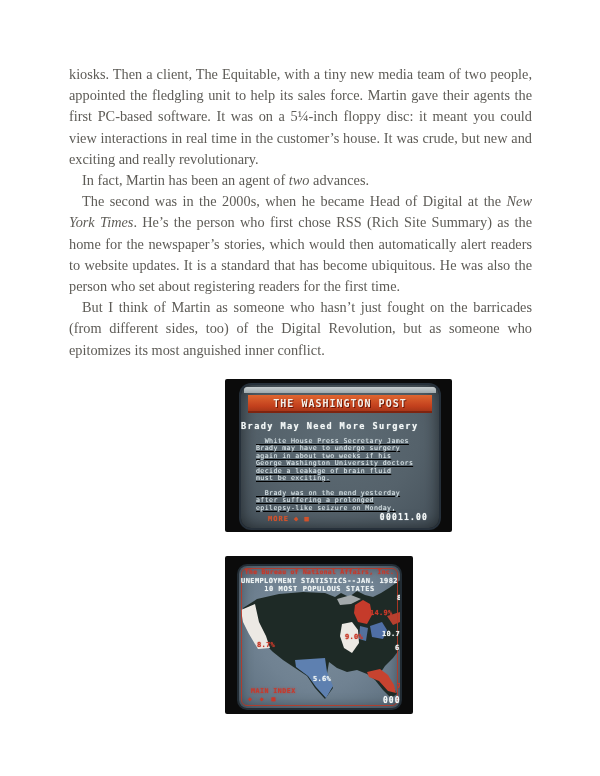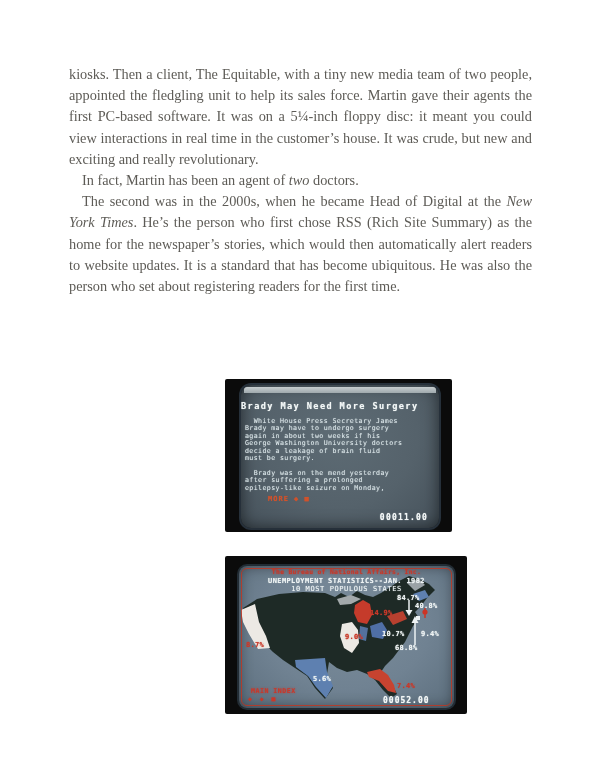--- a/index.html
+++ b/index.html
@@ -26,21 +26,21 @@
   .para.first{text-indent:0;}
   .para i{font-style:italic;}
 
   
   .photo{
     position:absolute;
     background:#0b0b0b;
     border-radius:2px;
   }
   .photo1{left:185px; top:363px; width:227px; height:153px;}
-  .photo2{left:185px; top:540px; width:242px; height:158px;}
+  .photo2{left:185px; top:540px; width:188px; height:158px;}
 
   
   .crt1{
     position:absolute;
     left:16px; top:6px; right:13px; bottom:4px;
     background:radial-gradient(ellipse at 50% 35%, #5d6b74 0%, #55626b 55%, #46525b 100%);
     border-radius:10px;
     box-shadow:inset 0 0 16px rgba(0,0,0,.55), 0 0 0 2px #26303a;
     overflow:hidden;
     font-family:"DejaVu Sans Mono", monospace;
@@ -68,21 +68,21 @@
   .headline{
     margin-top:8px;
     text-align:left;
     color:#f2f6f6;
     font-weight:bold;
     font-size:8.6px;
     letter-spacing:1.4px;
     text-shadow:0 0 1px rgba(240,250,250,.7);
     white-space:nowrap;
   }
-  .tt-body{margin-top:7px;padding-left:4px;}
+  .tt-body{margin-top:7px;padding-left:15px;text-decoration:underline;}
   .tt-line{
     height:7.4px;line-height:7.4px;
     font-size:6.6px;letter-spacing:.4px;
     color:#d9e3e6;
     text-shadow:0 0 1px rgba(215,230,235,.6);
     white-space:pre;
   }
   .tt-more{
     margin-top:3px;padding-left:27px;
     font-size:7px;font-weight:bold;letter-spacing:1px;
@@ -124,21 +124,21 @@
   .map-title1{
     position:absolute;left:0;right:0;top:11px;
     text-align:center;color:#eef3f4;
     font-size:7px;font-weight:bold;letter-spacing:.4px;
     text-shadow:0 0 1px rgba(235,245,245,.7);
     white-space:nowrap;
   }
   .map-title2{
     position:absolute;left:0;right:0;top:19px;
     text-align:center;color:#eef3f4;
-    font-size:7px;font-weight:normal;letter-spacing:.6px;
+    font-size:7px;font-weight:bold;letter-spacing:.6px;
     text-shadow:0 0 1px rgba(235,245,245,.7);
     white-space:nowrap;
   }
   .map-label{
     position:absolute;
     font-size:7px;font-weight:bold;letter-spacing:.3px;
     white-space:nowrap;
   }
   .lab-white{color:#f0f4f4;text-shadow:0 0 1px rgba(240,250,250,.8);}
   .lab-red{color:#c8382a;text-shadow:0 0 1px rgba(200,60,40,.9);}
@@ -158,35 +158,39 @@
     text-shadow:0 0 1px rgba(240,250,250,.8);
   }
 </style>
 </head>
 <body>
 
 <div class="page">
 
   <div class="text-block">
     <p class="para first"><span>kiosks. Then a client, The Equitable, with a tiny new media team of two people, appointed the fledgling unit to help its sales force. Martin gave their agents the first PC-based software. It was on a 5¼-inch floppy disc: it meant you could view interactions in real time in the customer’s house. It was crude, but new and exciting and really revolutionary.</span></p>
-    <p class="para"><span>In fact, Martin has been an agent of </span><i>two</i><span> doctors.</span></p>
+    <p class="para"><span>In fact, Martin has been an agent of </span><i>two</i><span> advances.</span></p>
     <p class="para"><span>The second was in the 2000s, when he became Head of Digital at the </span><i>New York Times</i><span>. He’s the person who first chose RSS (Rich Site Summary) as the home for the newspaper’s stories, which would then automatically alert readers to website updates. It is a standard that has become ubiquitous. He was also the person who set about registering readers for the first time.</span></p>
+    <p class="para"><span>But I think of Martin as someone who hasn’t just fought on the barricades (from different sides, too) of the Digital Revolution, but as someone who epitomizes its most anguished inner conflict.</span></p>
   </div>
 
   <figure class="photo photo1">
     <div class="crt1">
       <div class="top-strip"></div>
+      <div class="banner">
+        <span>THE WASHINGTON POST</span>
+      </div>
       <div class="headline">Brady May Need More Surgery</div>
       <div class="tt-body">
         <div class="tt-line">  White House Press Secretary James</div>
         <div class="tt-line">Brady may have to undergo surgery</div>
         <div class="tt-line">again in about two weeks if his</div>
         <div class="tt-line">George Washington University doctors</div>
         <div class="tt-line">decide a leakage of brain fluid</div>
-        <div class="tt-line">must be surgery.</div>
+        <div class="tt-line">must be exciting.</div>
         <div class="tt-line"></div>
         <div class="tt-line">  Brady was on the mend yesterday</div>
         <div class="tt-line">after suffering a prolonged</div>
         <div class="tt-line">epilepsy-like seizure on Monday,</div>
       </div>
       <div class="tt-more">
         <span>MORE</span>
         <span>◆ ■</span>
       </div>
       <div class="tt-counter">00011.00</div>
@@ -237,21 +241,21 @@
 
       <div class="map-label lab-white" style="left:158px;top:28px;">84.7%</div>
       <div class="map-label lab-white" style="left:176px;top:36px;">40.8%</div>
       <div class="map-label lab-red" style="left:131px;top:43px;">14.9%</div>
       <div class="map-label lab-red" style="left:106px;top:67px;">9.0%</div>
       <div class="map-label lab-white" style="left:143px;top:64px;">10.7%</div>
       <div class="map-label lab-white" style="left:182px;top:64px;">9.4%</div>
       <div class="map-label lab-white" style="left:156px;top:78px;">68.8%</div>
       <div class="map-label lab-white" style="left:74px;top:109px;">5.6%</div>
       <div class="map-label lab-red" style="left:158px;top:116px;">7.4%</div>
-      <div class="map-label lab-red" style="left:7px;top:75px;">8.7%</div>
+      <div class="map-label lab-red" style="left:18px;top:75px;">8.7%</div>
 
       <div class="map-footer-label">MAIN INDEX</div>
       <div class="map-footer-symbols">◆ ◆ ■</div>
       <div class="map-counter">00052.00</div>
     </div>
   </figure>
 
 </div>
 
 </body></html>

